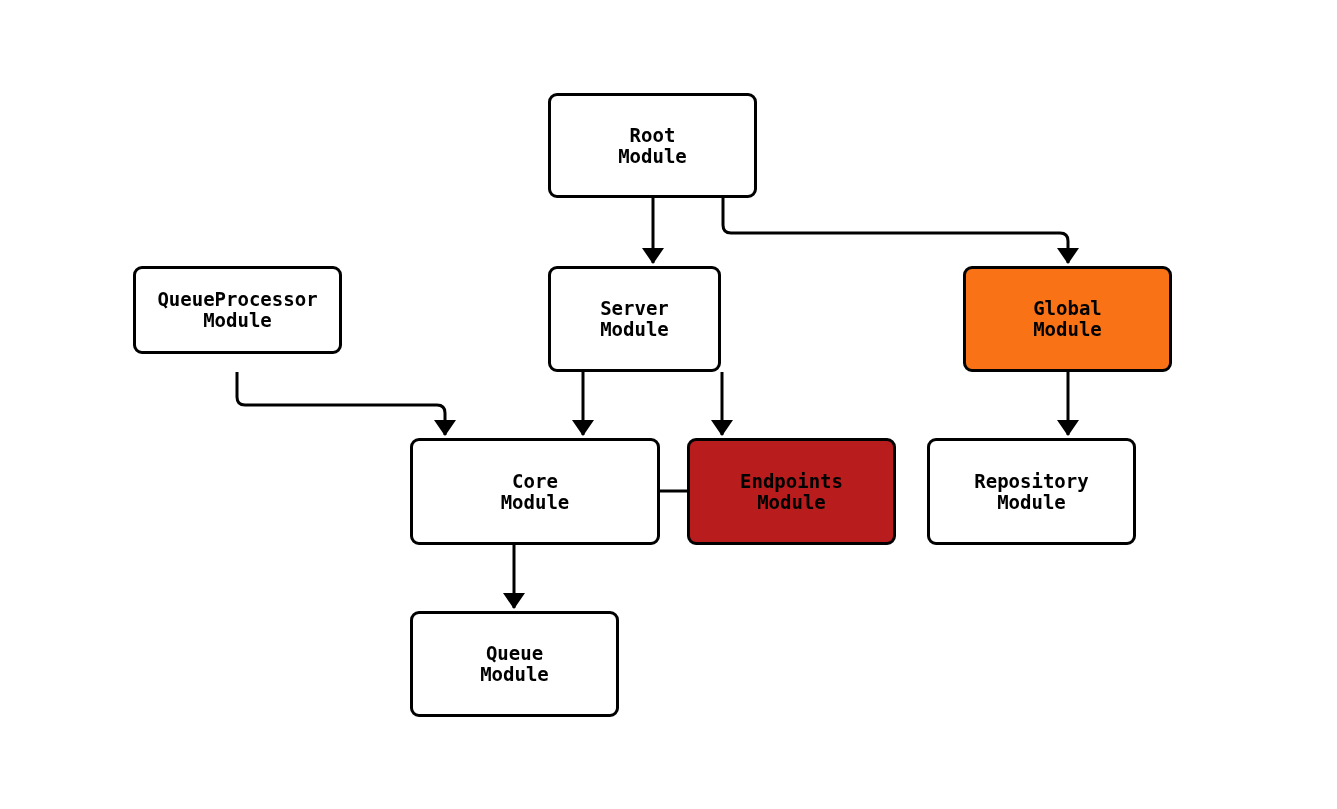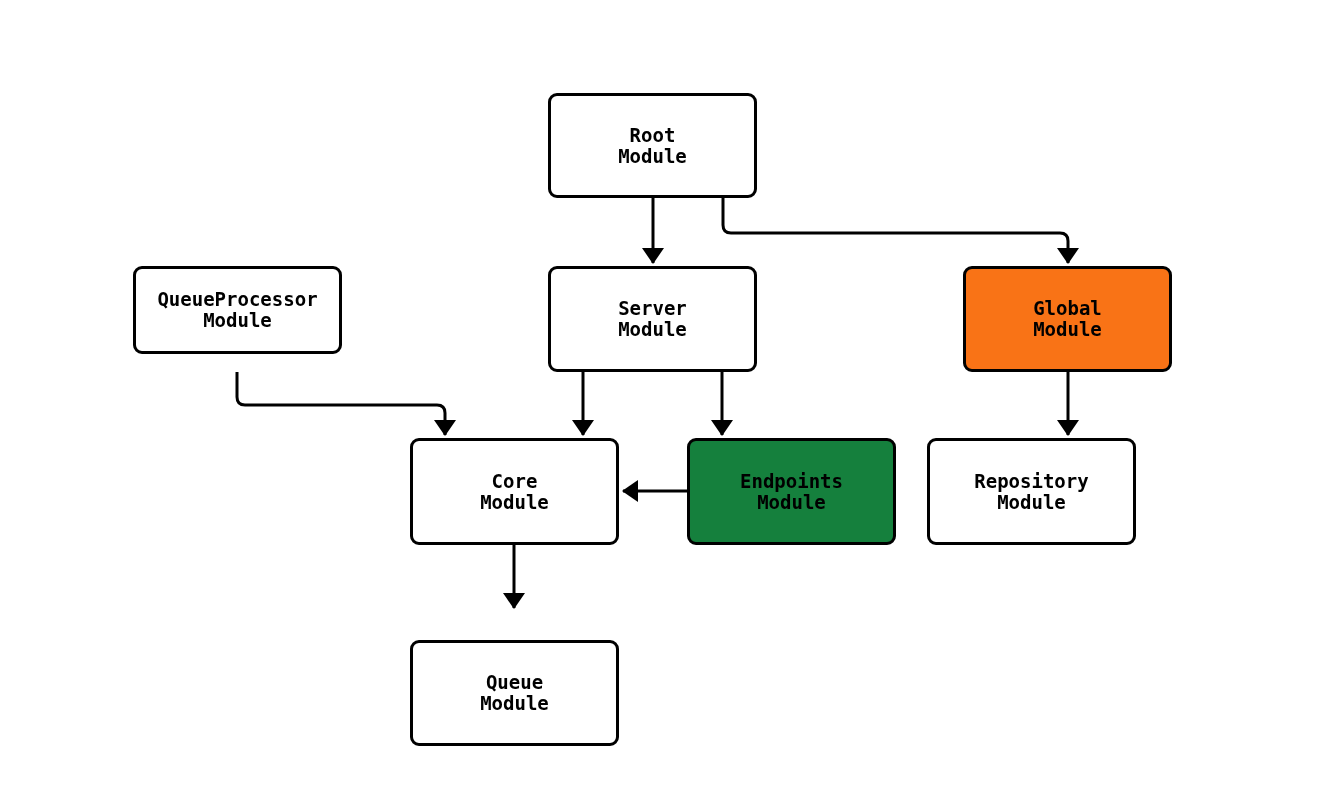--- a/index.html
+++ b/index.html
@@ -70,38 +70,38 @@
   </svg>
   <div id="nodes">
       <div class="node" style="left: 548px; top: 93px; width: 209px; height: 105px; background: rgb(255, 255, 255); border-color: rgb(0, 0, 0);">
         <div class="node-label" style="color: rgb(0, 0, 0);">Root
 Module</div>
       </div>
       <div class="node" style="left: 133px; top: 266px; width: 209px; height: 88px; background: rgb(255, 255, 255); border-color: rgb(0, 0, 0);">
         <div class="node-label" style="color: rgb(0, 0, 0);">QueueProcessor
 Module</div>
       </div>
-      <div class="node" style="left: 548px; top: 266px; width: 209px; height: 106px; background: rgb(255, 255, 255); border-color: rgb(0, 0, 0);">
+      <div class="node" style="left: 548px; top: 266px; width: 173px; height: 106px; background: rgb(255, 255, 255); border-color: rgb(0, 0, 0);">
         <div class="node-label" style="color: rgb(0, 0, 0);">Server
 Module</div>
       </div>
       <div class="node" style="left: 963px; top: 266px; width: 209px; height: 106px; background: #f97316; border-color: rgb(0, 0, 0);">
         <div class="node-label" style="color: rgb(0, 0, 0);">Global
 Module</div>
       </div>
-      <div class="node" style="left: 410px; top: 438px; width: 209px; height: 107px; background: rgb(255, 255, 255); border-color: rgb(0, 0, 0);">
+      <div class="node" style="left: 410px; top: 438px; width: 250px; height: 107px; background: rgb(255, 255, 255); border-color: rgb(0, 0, 0);">
         <div class="node-label" style="color: rgb(0, 0, 0);">Core
 Module</div>
       </div>
-      <div class="node" style="left: 687px; top: 438px; width: 209px; height: 107px; background: #15803d; border-color: rgb(0, 0, 0);">
+      <div class="node" style="left: 687px; top: 438px; width: 209px; height: 107px; background: #b91c1c; border-color: rgb(0, 0, 0);">
         <div class="node-label" style="color: rgb(0, 0, 0);">Endpoints
 Module</div>
       </div>
       <div class="node" style="left: 927px; top: 438px; width: 209px; height: 107px; background: rgb(255, 255, 255); border-color: rgb(0, 0, 0);">
         <div class="node-label" style="color: rgb(0, 0, 0);">Repository
 Module</div>
       </div>
-      <div class="node" style="left: 410px; top: 611px; width: 209px; height: 106px; background: rgb(255, 255, 255); border-color: rgb(0, 0, 0); margin-top: 29px;">
+      <div class="node" style="left: 410px; top: 611px; width: 209px; height: 106px; background: rgb(255, 255, 255); border-color: rgb(0, 0, 0);">
         <div class="node-label" style="color: rgb(0, 0, 0);">Queue
 Module</div>
       </div>
     </div>
 </div>
 
 </body></html>

